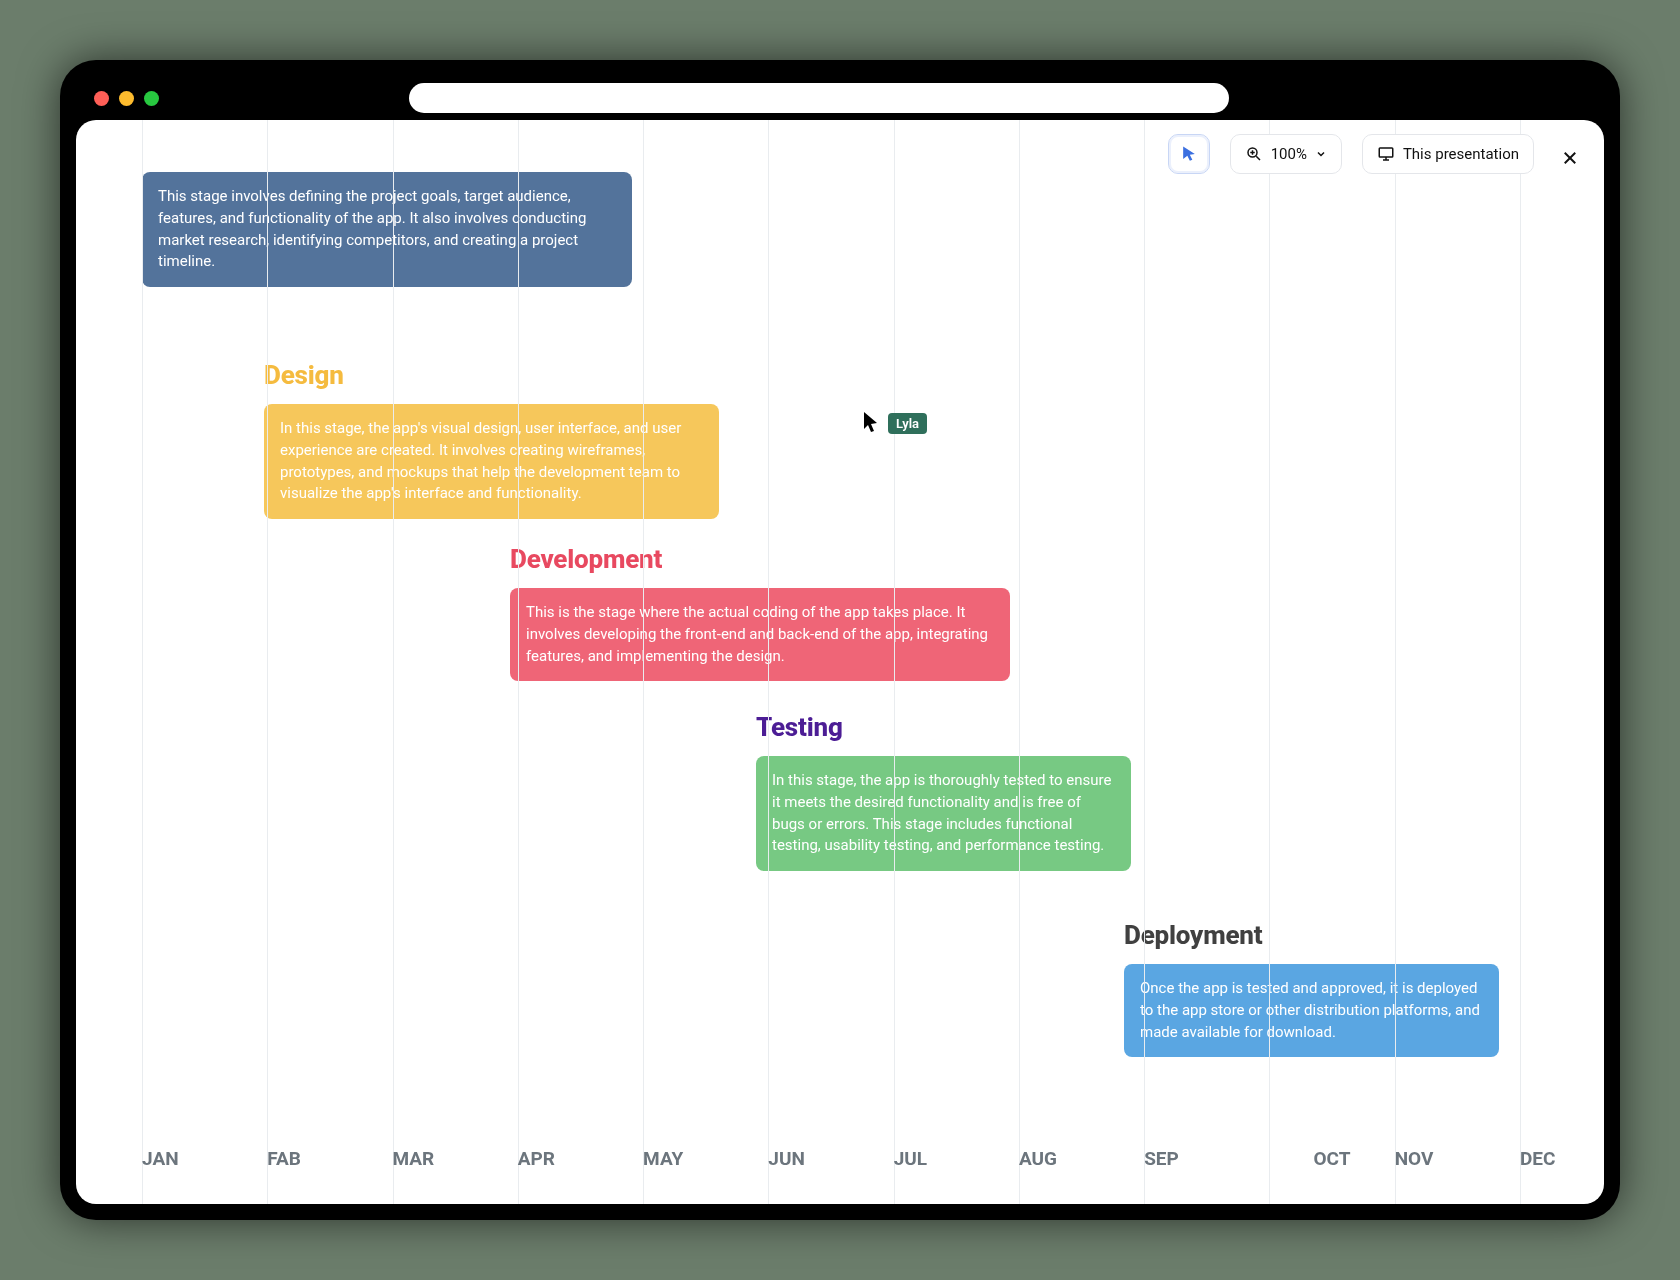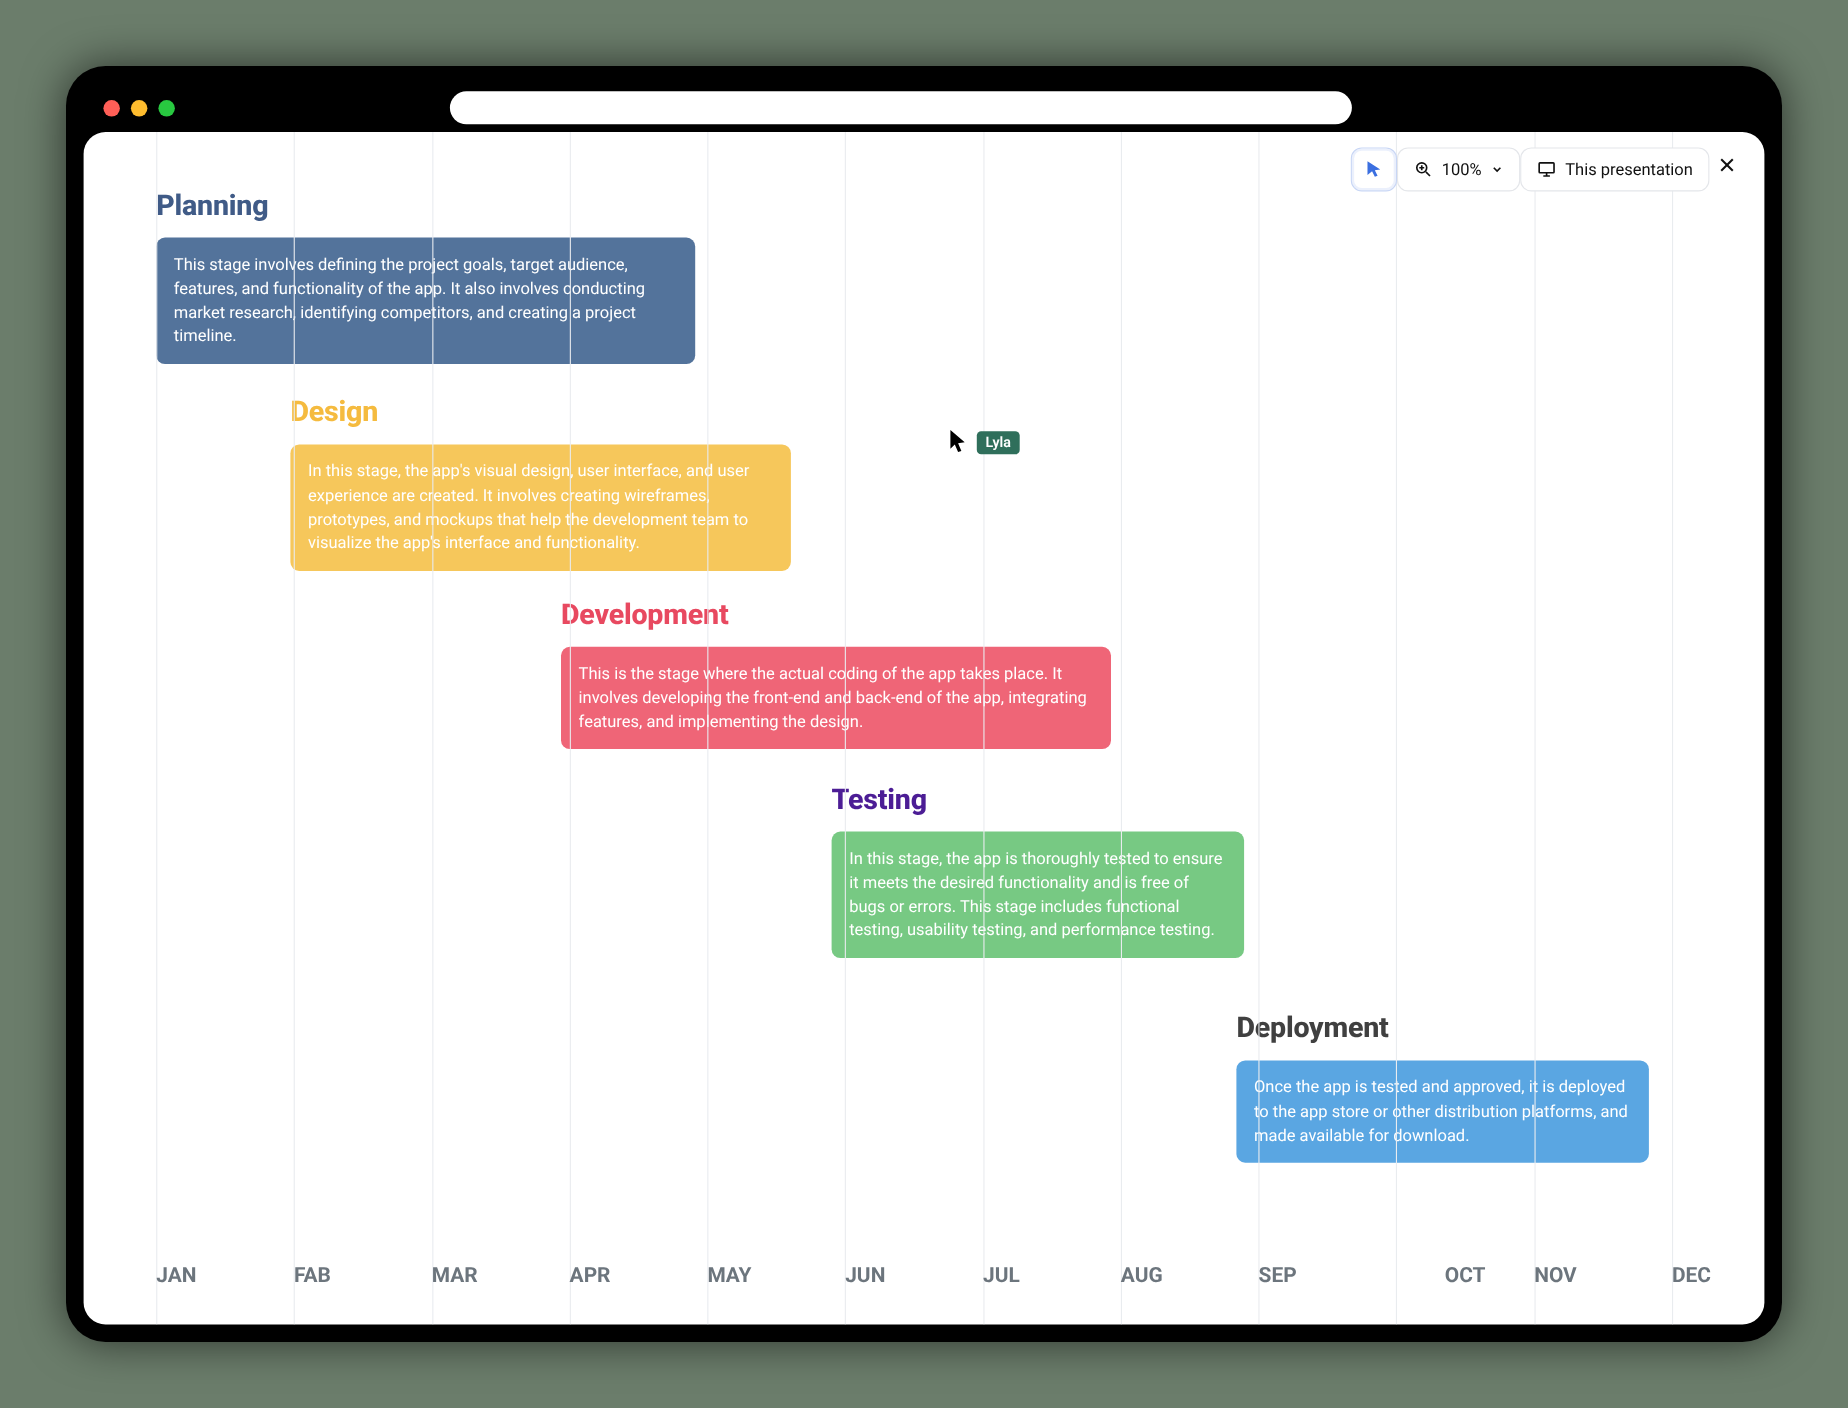--- a/index.html
+++ b/index.html
@@ -45,22 +45,22 @@
     height: calc(100% - 44px);
     background: #fff;
     border-radius: 20px;
     overflow: hidden;
   }
   .toolbar {
     position: absolute;
     top: 14px;
     right: 18px;
     display: flex;
-    align-items: flex-start;
-    gap: 0;
+    align-items: flex-end;
+    gap: 20px;
     z-index: 20;
   }
   .tool-btn {
     display: flex;
     align-items: center;
     gap: 8px;
     height: 40px;
     padding: 0 14px;
     background: #fff;
     border: 1px solid #e4e6ea;
@@ -106,20 +106,21 @@
     border-radius: 8px;
     padding: 14px 16px;
     font-size: 15px;
     line-height: 1.45;
   }
   .collab-cursor {
     position: absolute;
     display: flex;
     align-items: flex-start;
     z-index: 15;
+    margin-top: 21px;
   }
   .collab-tag {
     background: #2f6f5b;
     color: #fff;
     font-size: 13px;
     font-weight: 600;
     padding: 3px 8px;
     border-radius: 4px;
     margin-left: 8px;
     margin-top: 2px;
@@ -179,21 +180,20 @@
               <line x1="5" y1="5" x2="19" y2="19"></line>
               <line x1="19" y1="5" x2="5" y2="19"></line>
             </svg>
         </span>
       </div>
     </div>
 
     <div class="canvas" id="canvas">
 
       <div class="stage" style="left:66px; top:52px; width:490px;">
-        <div class="stage-title" style="color:#405b87">Planning</div>
         <div class="stage-card" style="background:#53739b">This stage involves defining the project goals, target audience, features, and functionality of the app. It also involves conducting market research, identifying competitors, and creating a project timeline.</div>
       </div>
 
       <div class="stage" style="left:188px; top:240px; width:455px;">
         <div class="stage-title" style="color:#f5bb3f">Design</div>
         <div class="stage-card" style="background:#f6c75b">In this stage, the app's visual design, user interface, and user experience are created. It involves creating wireframes, prototypes, and mockups that help the development team to visualize the app's interface and functionality.</div>
       </div>
 
       <div class="stage" style="left:434px; top:424px; width:500px;">
         <div class="stage-title" style="color:#e84960">Development</div>

